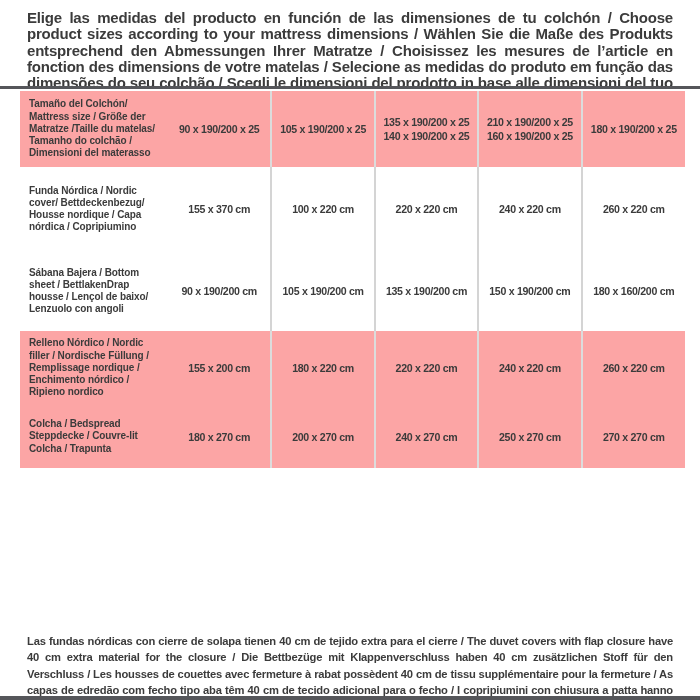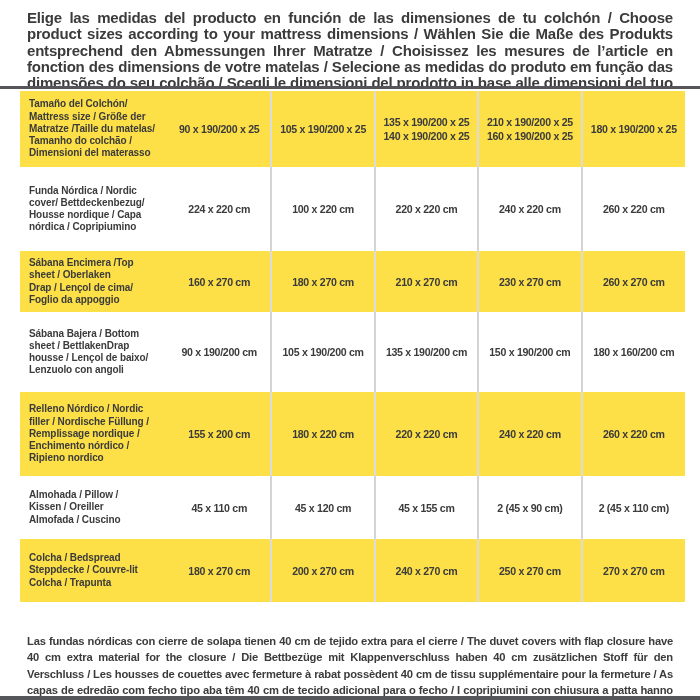--- a/index.html
+++ b/index.html
@@ -21,21 +21,21 @@
   td { vertical-align:middle; overflow:hidden; }
   td.label {
     padding-left:9px; padding-right:2px;
     font-size:10px; line-height:12.2px; letter-spacing:-0.1px;
     white-space:pre-line;
   }
   td.val {
     text-align:center; font-size:10.6px; letter-spacing:-0.3px;
     line-height:14px; white-space:pre-line;
   }
-  tr.shade { background:#fde047; }
+  tr.shade { background:#fca5a5; }
   td.val + td.val { border-left:2px solid #d4d4d4; }
   tr.shade td.val + td.val { border-left-color:#dcdcdc; }
   .footnote {
     position:absolute; top:633px; left:27px; right:27px;
     text-align:justify; font-size:11.2px; line-height:16.3px; letter-spacing:-0.2px;
     max-height:64px; overflow:hidden;
   }
   .rule-bottom { position:absolute; bottom:0; left:0; width:700px; height:4px; background:#55565a; }
 </style>
 </head>
@@ -67,69 +67,48 @@
 140 x 190/200 x 25</td>
       <td class="val">210 x 190/200 x 25
 160 x 190/200 x 25</td>
       <td class="val">180 x 190/200 x 25</td>
     </tr>
     <tr style="height:84px">
       <td class="label">Funda Nórdica /  Nordic
 cover/ Bettdeckenbezug/
 Housse nordique / Capa
 nórdica / Copripiumino</td>
-      <td class="val">224 x 220 cm</td>
+      <td class="val">155 x 370 cm</td>
       <td class="val">100 x 220 cm</td>
       <td class="val">220 x 220 cm</td>
       <td class="val">240 x 220 cm</td>
       <td class="val">260 x 220 cm</td>
-    </tr>
-    <tr class="shade" style="height:61px">
-      <td class="label">Sábana Encimera /Top
-sheet / Oberlaken
-Drap / Lençol de cima/
-Foglio da appoggio</td>
-      <td class="val">160 x 270 cm</td>
-      <td class="val">180 x 270 cm</td>
-      <td class="val">210 x 270 cm</td>
-      <td class="val">230 x 270 cm</td>
-      <td class="val">260 x 270 cm</td>
     </tr>
     <tr style="height:80px">
       <td class="label">Sábana Bajera / Bottom
 sheet / BettlakenDrap
 housse / Lençol de baixo/
 Lenzuolo con angoli</td>
       <td class="val">90 x 190/200 cm</td>
       <td class="val">105 x 190/200 cm</td>
       <td class="val">135 x 190/200 cm</td>
       <td class="val">150 x 190/200 cm</td>
       <td class="val">180 x 160/200 cm</td>
     </tr>
-    <tr class="shade" style="height:84px">
+    <tr class="shade" style="height:74px">
       <td class="label">Relleno Nórdico / Nordic
 filler / Nordische Füllung /
 Remplissage nordique /
 Enchimento nórdico /
 Ripieno nordico</td>
       <td class="val">155 x 200 cm</td>
       <td class="val">180 x 220 cm</td>
       <td class="val">220 x 220 cm</td>
       <td class="val">240 x 220 cm</td>
       <td class="val">260 x 220 cm</td>
-    </tr>
-    <tr style="height:63px">
-      <td class="label">Almohada  / Pillow /
-Kissen / Oreiller
-Almofada / Cuscino</td>
-      <td class="val">45 x 110 cm</td>
-      <td class="val">45 x 120 cm</td>
-      <td class="val">45 x 155 cm</td>
-      <td class="val">2 (45 x 90 cm)</td>
-      <td class="val">2 (45 x 110 cm)</td>
     </tr>
     <tr class="shade" style="height:63px">
       <td class="label">Colcha / Bedspread
 Steppdecke / Couvre-lit
 Colcha / Trapunta</td>
       <td class="val">180 x 270 cm</td>
       <td class="val">200 x 270 cm</td>
       <td class="val">240 x 270 cm</td>
       <td class="val">250 x 270 cm</td>
       <td class="val">270 x 270 cm</td>

